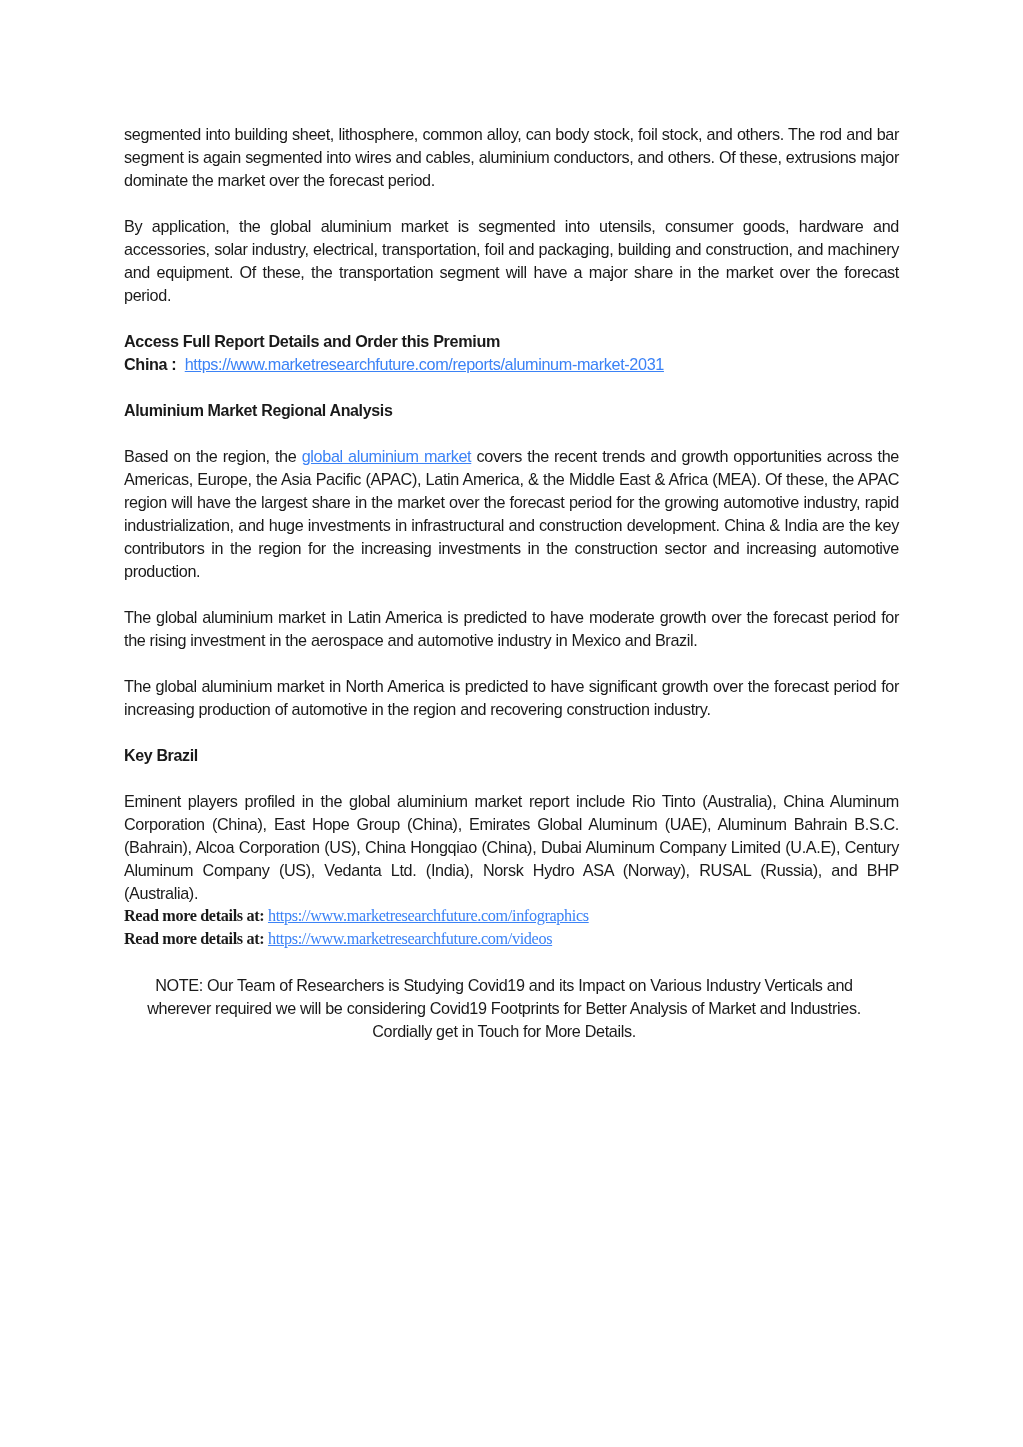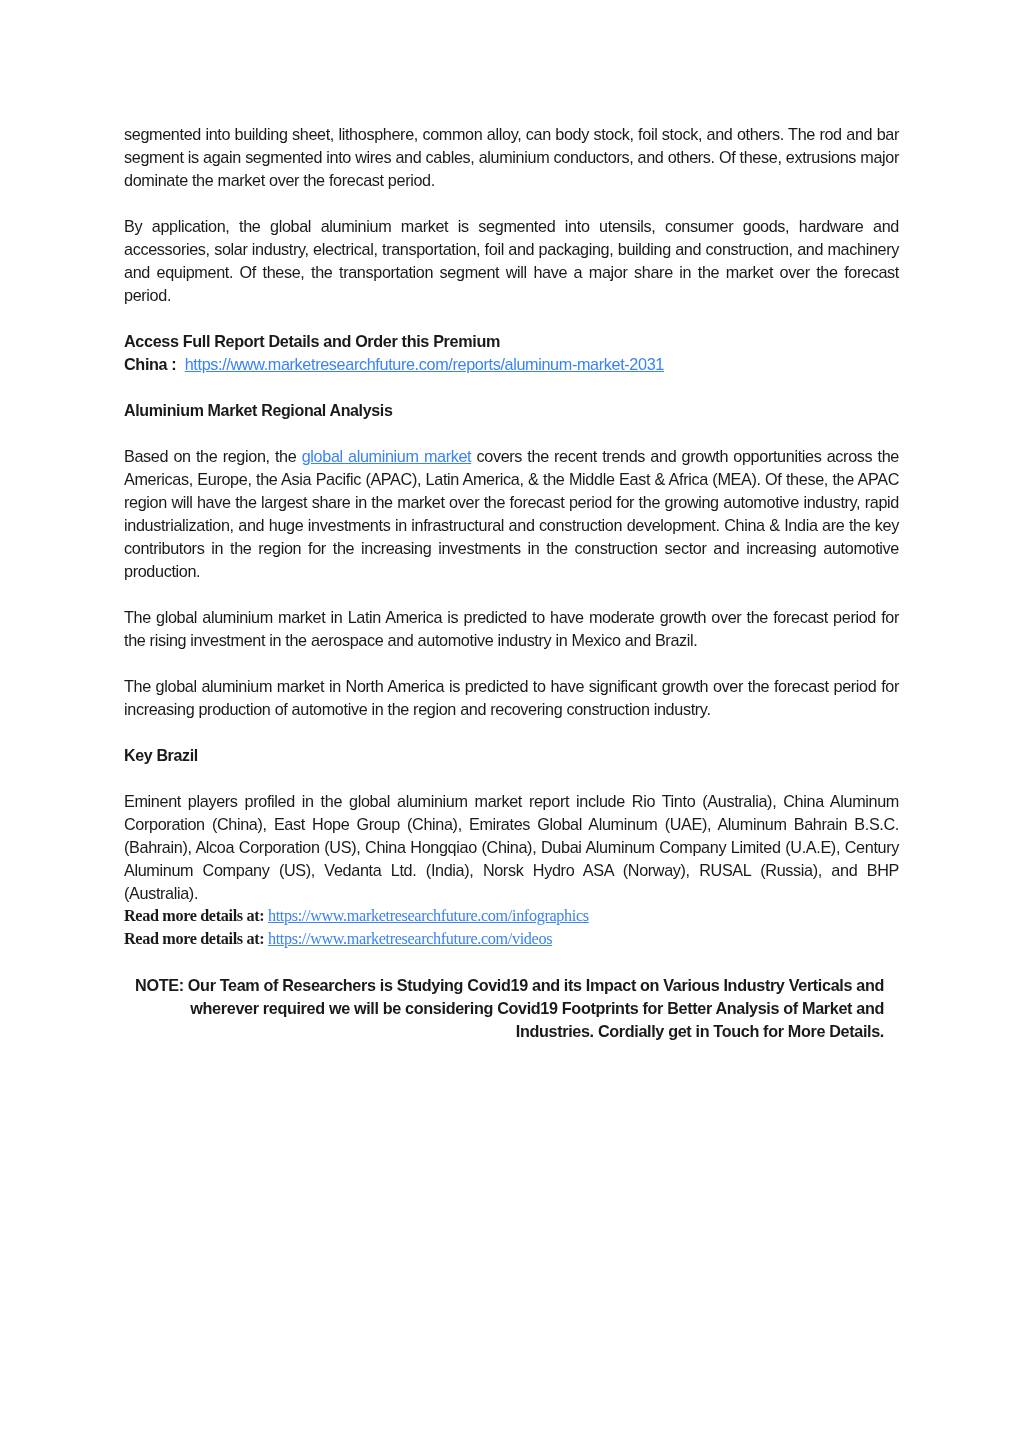--- a/index.html
+++ b/index.html
@@ -8,21 +8,21 @@
     position: absolute; left: 124px; top: 123px; width: 775px;
     font-family: "Liberation Sans", sans-serif;
     font-size: 16.2px; line-height: 23px; color: #1a1a1a;
     letter-spacing: -0.35px;
   }
   p { margin: 0 0 23px 0; text-align: justify; }
   h3 { margin: 0 0 23px 0; font-size: 16px; font-weight: bold; line-height: 23px; }
   .bold { font-weight: bold; }
   a { color: #3b82f6; text-decoration: underline; }
   .link-line { margin: 0; font-family: Liberation Serif, serif; }
-  .note { font-weight: bold; text-align: right; }
+  .note { font-weight: normal; text-align: center; }
   .report-block { margin: 0 0 23px 0; }
 </style>
 </head>
 <body>
 
 <div class="page">
 
   <p>segmented into building sheet, lithosphere, common alloy, can body stock, foil stock, and others. The rod and bar segment is again segmented into wires and cables, aluminium conductors, and others. Of these, extrusions major dominate the market over the forecast period.</p>
 
   <p>By application, the global aluminium market is segmented into utensils, consumer goods, hardware and accessories, solar industry, electrical, transportation, foil and packaging, building and construction, and machinery and equipment. Of these, the transportation segment will have a major share in the market over the forecast period.</p>

